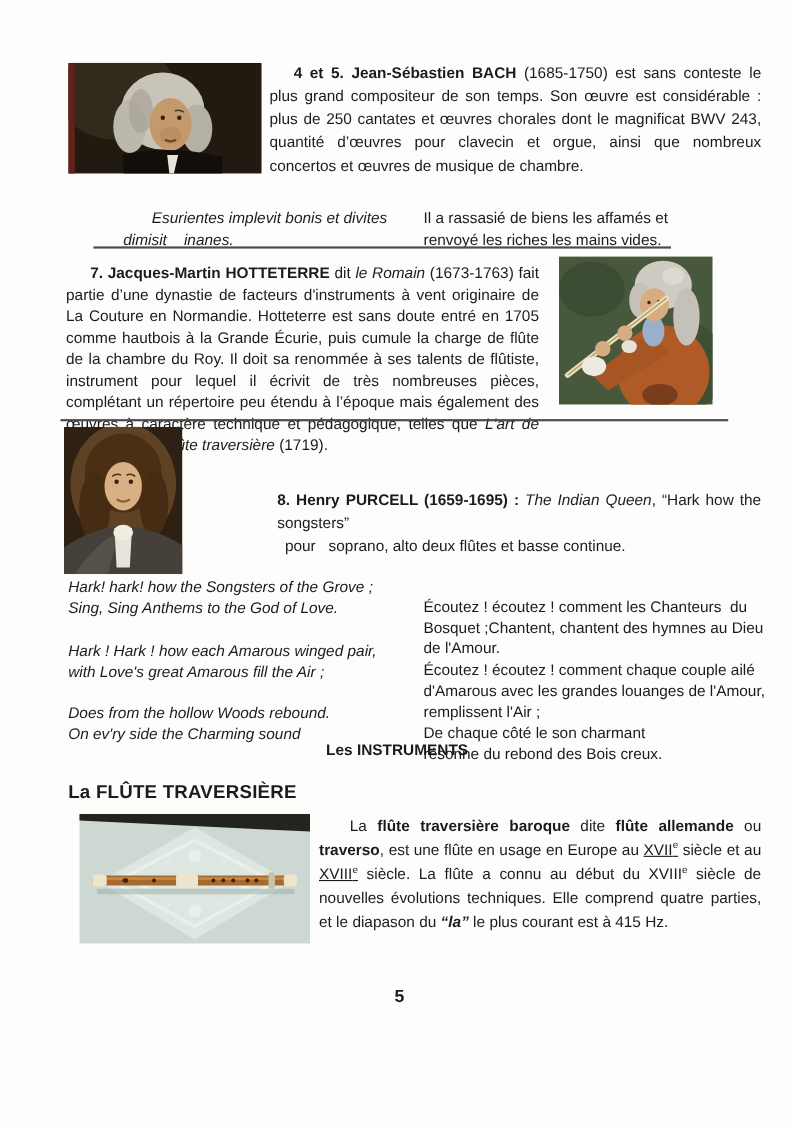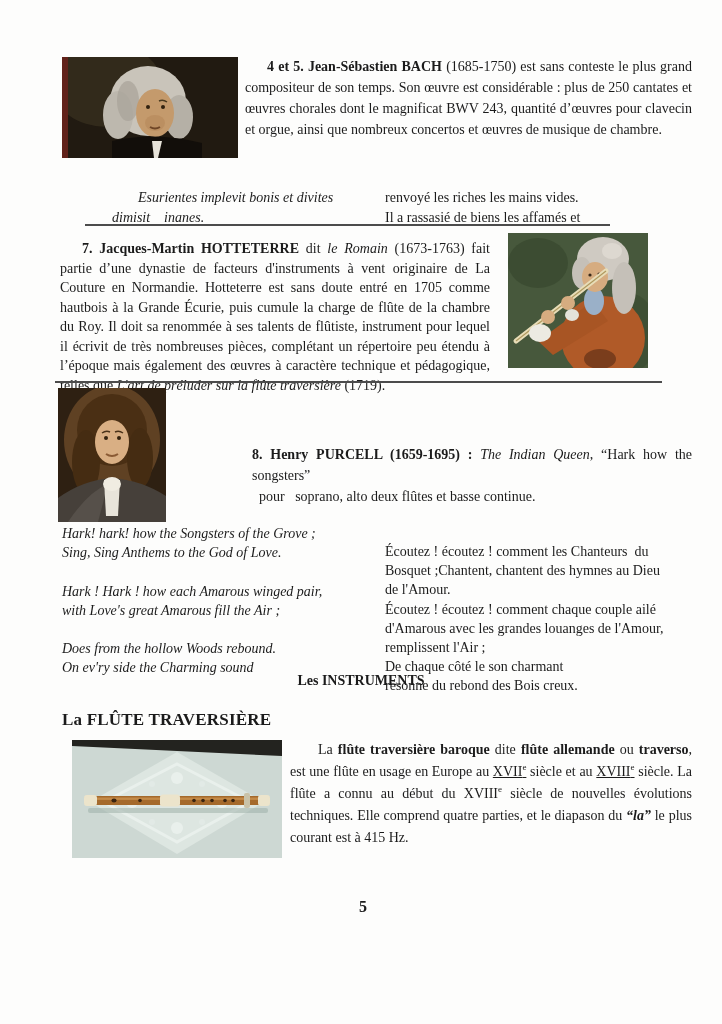--- a/index.html
+++ b/index.html
@@ -1,21 +1,21 @@
 <!DOCTYPE html>
 <html><head>
 <meta charset="utf-8">
 <style>
   html,body{margin:0;padding:0;background:#ffffff;}
   .page{
     position:relative;width:722px;height:1024px;margin:0 auto;
     background:#fdfdfc;color:#1b1b1b;
     font-family:"Liberation Sans",sans-serif;font-size:14px;overflow:hidden;
   }
-  .abs{position:absolute;font-family:Liberation Serif, serif;}
+  .abs{position:absolute;}
   .b{font-weight:bold;}
   .i{font-style:italic;}
   .bi{font-weight:bold;font-style:italic;}
   .u{text-decoration:underline;}
   sup{font-size:9px;vertical-align:super;line-height:0;}
   .para{text-align:justify;margin:0;}
   .bach-text{left:245px;top:56px;width:447px;line-height:21px;text-indent:22px;}
   .item5{left:105px;top:165px;width:580px;line-height:20px;}
   .q1-latin{left:112px;top:188px;width:250px;line-height:20px;font-style:italic;}
   .q1-latin .l1{padding-left:26px;}
@@ -68,22 +68,22 @@
   </div>
 
   <p class="abs para bach-text"><span class="b">4 et 5. Jean-Sébastien BACH</span><span> (1685-1750) est sans conteste le plus grand compositeur de son temps. Son œuvre est considérable : plus de 250 cantates et œuvres chorales dont le magnificat BWV 243, quantité d’œuvres pour clavecin et orgue, ainsi que nombreux concertos et œuvres de musique de chambre.</span></p>
 
 
   <div class="abs q1-latin">
     <div class="l1 pre">Esurientes implevit bonis et divites</div>
     <div class="pre">dimisit    inanes.</div>
   </div>
   <div class="abs q1-french">
+    <div>Il a rassasié de biens les affamés et</div>
     <div>renvoyé les riches les mains vides.</div>
-    <div>Il a rassasié de biens les affamés et</div>
   </div>
 
   <div class="abs hr1"></div>
 
   <p class="abs para hot-text"><span class="b">7. Jacques-Martin HOTTETERRE</span><span> dit </span><span class="i">le Romain</span><span> (1673-1763) fait partie d’une dynastie de facteurs d'instruments à vent originaire de La Couture en Normandie. Hotteterre est sans doute entré en 1705 comme hautbois à la Grande Écurie, puis cumule la charge de flûte de la chambre du Roy. Il doit sa renommée à ses talents de flûtiste, instrument pour lequel il écrivit de très nombreuses pièces, complétant un répertoire peu étendu à l’époque mais également des œuvres à caractère technique et pédagogique, telles que </span><span class="i">L'art de préluder sur la flûte traversière</span><span> (1719).</span></p>
 
   <div class="abs img-frame hot-img">
     <svg width="140" height="135" viewBox="0 0 140 135">
       <rect width="140" height="135" fill="#47583c"></rect>
       <ellipse cx="30" cy="30" rx="30" ry="25" fill="#3a4a30" opacity="0.8"></ellipse>

